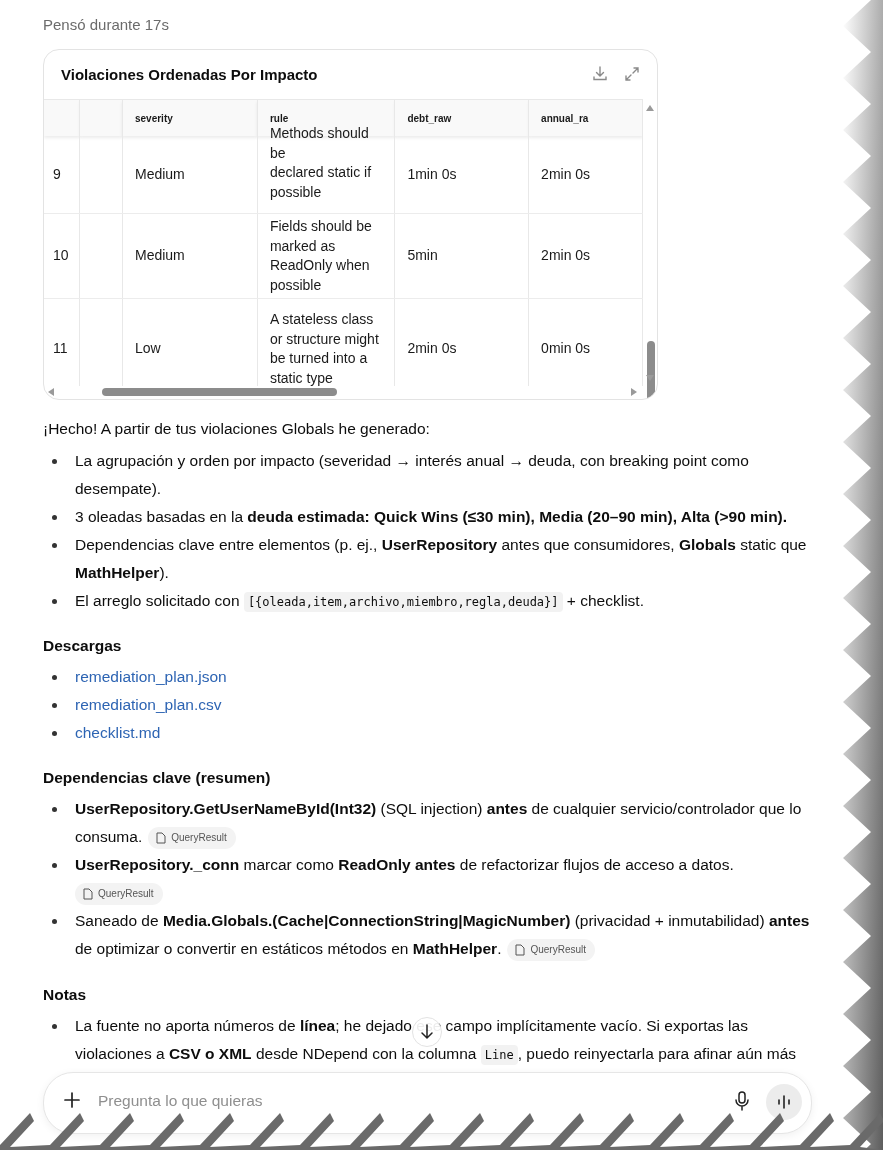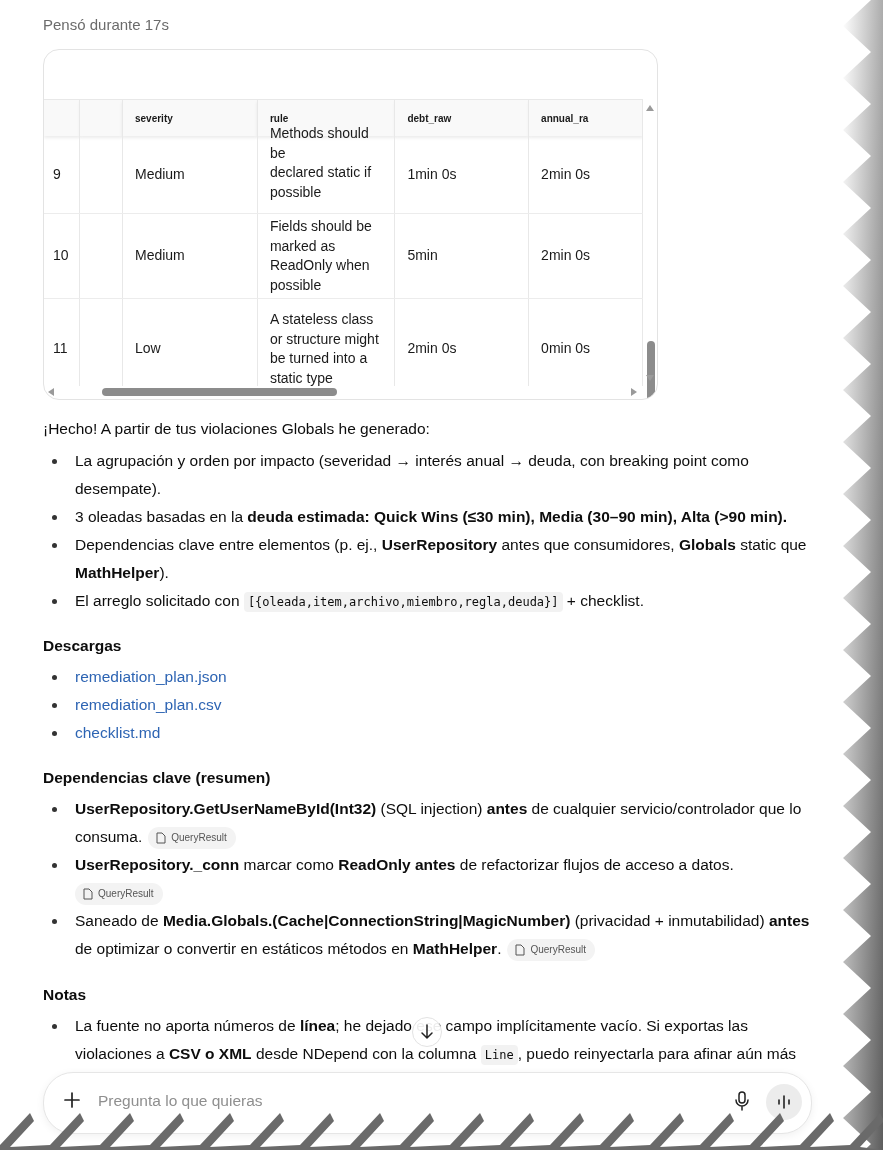--- a/index.html
+++ b/index.html
@@ -59,20 +59,35 @@
 
   .tear-right { position: absolute; right: 0; top: 0; width: 60px; height: 1150px; }
   .tear-bottom { position: absolute; left: 0; bottom: 0; width: 883px; height: 45px; }
 </style>
 </head>
 <body>
 
 <div class="thought">Pensó durante 17s</div>
 
 <div class="card">
+  <div class="card-head">
+    <div class="card-title">Violaciones Ordenadas Por Impacto</div>
+    <div class="card-icons">
+      <span>
+        <svg width="18" height="18" viewBox="0 0 18 18" fill="none" stroke="#8a8a8a" stroke-width="1.4" stroke-linecap="round">
+            <path d="M9 2v9M5.5 7.5L9 11l3.5-3.5M3 12v2.5h12V12"></path>
+          </svg>
+      </span>
+      <span>
+        <svg width="18" height="18" viewBox="0 0 18 18" fill="none" stroke="#8a8a8a" stroke-width="1.4" stroke-linecap="round">
+            <path d="M11 3h4v4M15 3l-5 5M7 15H3v-4M3 15l5-5"></path>
+          </svg>
+      </span>
+    </div>
+  </div>
   <div class="grid-wrap">
     <table>
       <thead>
         <tr>
           <th class="c0"></th>
           <th class="c1"></th>
           <th class="c2">severity</th>
           <th class="c3">rule</th>
           <th class="c4">debt_raw</th>
           <th class="c5">annual_ra</th>
@@ -118,21 +133,21 @@
     <div class="arrow" style="left:4px;top:3px;border-top:4px solid transparent;border-bottom:4px solid transparent;border-right:6px solid #9a9a9a;"></div>
     <div class="hthumb"></div>
     <div class="arrow" style="left:587px;top:3px;border-top:4px solid transparent;border-bottom:4px solid transparent;border-left:6px solid #9a9a9a;"></div>
   </div>
 </div>
 
 <div class="p" style="top:415px;">¡Hecho! A partir de tus violaciones Globals he generado:</div>
 
 <ul class="p" style="top:447px;width:770px;">
   <li><span>La agrupación y orden por impacto (severidad → interés anual → deuda, con breaking point como desempate).</span></li>
-  <li><span>3 oleadas basadas en la </span><b>deuda estimada</b><b>: </b><b>Quick Wins</b><b> (≤30 min), </b><b>Media</b><b> (30–90 min), </b><b>Alta</b><b> (&gt;90 min).</b></li>
+  <li><span>3 oleadas basadas en la </span><b>deuda estimada</b><b>: </b><b>Quick Wins</b><b> (≤30 min), </b><b>Media</b><b> (20–90 min), </b><b>Alta</b><b> (&gt;90 min).</b></li>
   <li><span>Dependencias clave entre elementos (p. ej., </span><b>UserRepository</b><span> antes que consumidores, </span><b>Globals</b><span> static que </span><b>MathHelper</b><span>).</span></li>
   <li><span>El arreglo solicitado con </span><code>[{oleada,item,archivo,miembro,regla,deuda}]</code><span> + checklist.</span></li>
 </ul>
 
 <h3 class="p" style="top:632px;">Descargas</h3>
 <ul class="p" style="top:663px;">
   <li><a>remediation_plan.json</a></li>
   <li><a>remediation_plan.csv</a></li>
   <li><a>checklist.md</a></li>
 </ul>

